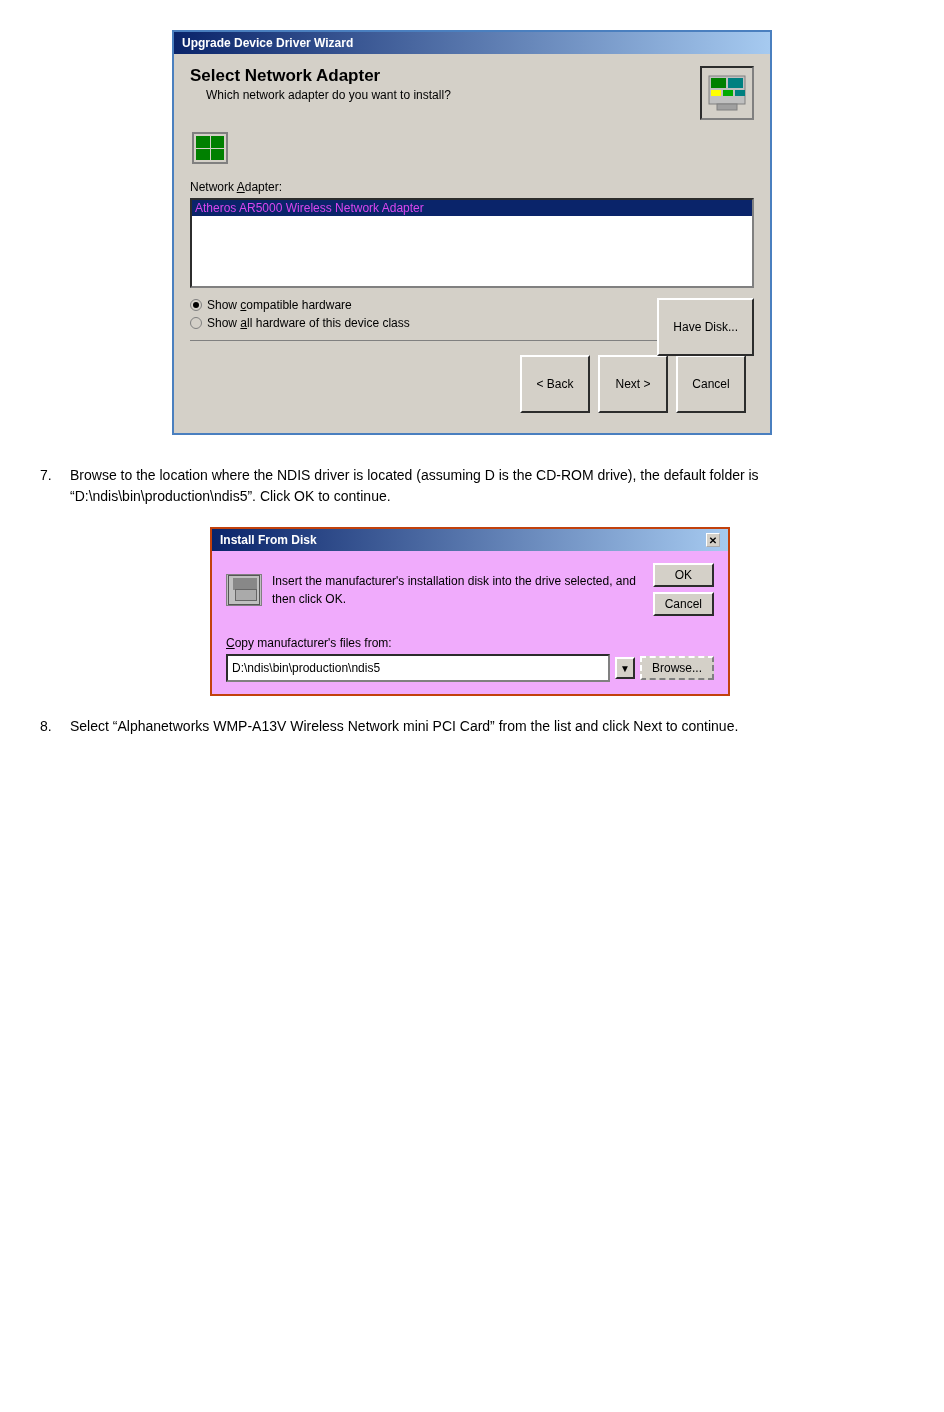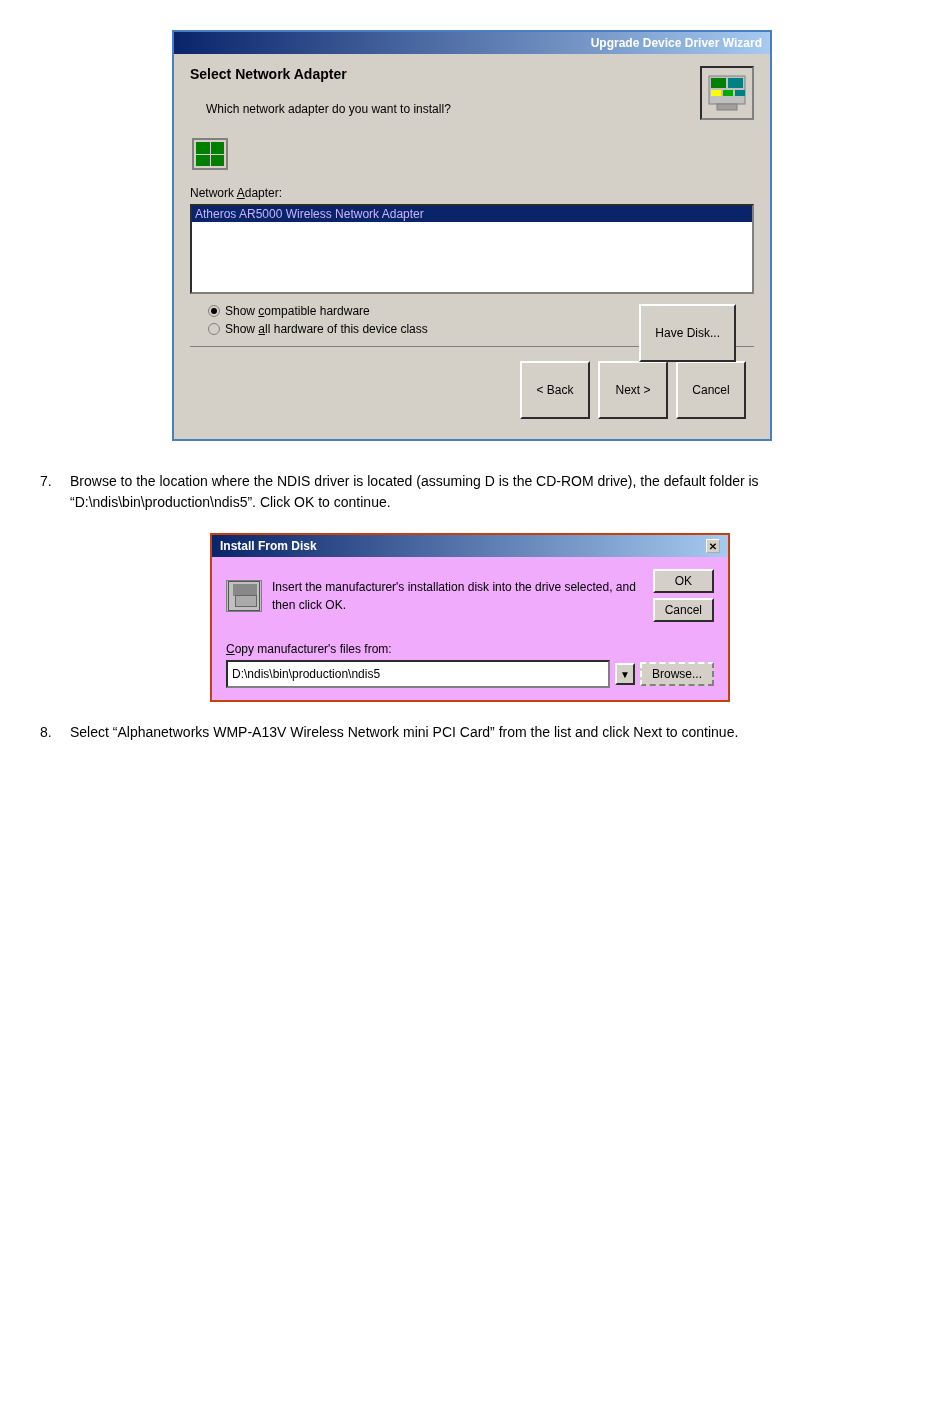--- a/index.html
+++ b/index.html
@@ -21,32 +21,31 @@
       margin: 10px auto 30px auto;
     }
     .dialog-wizard .title-bar {
       background: linear-gradient(to right, #0a246a, #a6caf0);
       color: white;
       font-size: 12px;
       font-weight: bold;
       padding: 4px 8px;
       display: flex;
       align-items: center;
-      justify-content: flex-end;
     }
     .dialog-wizard .content {
       padding: 12px 16px;
     }
     .wizard-header {
       margin-bottom: 10px;
     }
     .wizard-header .section-title {
       font-weight: bold;
-      font-size: 14px;
-      margin-bottom: 20px;
+      font-size: 17px;
+      margin-bottom: 2px;
     }
     .wizard-header .section-subtitle {
       font-size: 12px;
       margin-left: 16px;
     }
 
     .info-row {
       display: flex;
       align-items: flex-start;
       margin: 10px 0 14px 0;
@@ -94,25 +93,25 @@
       background: #ffffff;
       border: 2px inset #808080;
       font-size: 12px;
       overflow-y: auto;
     }
     .listbox-item {
       padding: 1px 3px;
     }
     .listbox-item.selected {
       background: #0a246a;
-      color: #c4b5fd;
+      color: #d946ef;
     }
 
     .radio-group {
-      margin: 10px 18px;
+      margin: 10px 0;
       display: flex;
       flex-direction: column;
       gap: 4px;
       position: relative;
     }
     .radio-row {
       display: flex;
       align-items: center;
       font-size: 12px;
       gap: 5px;

